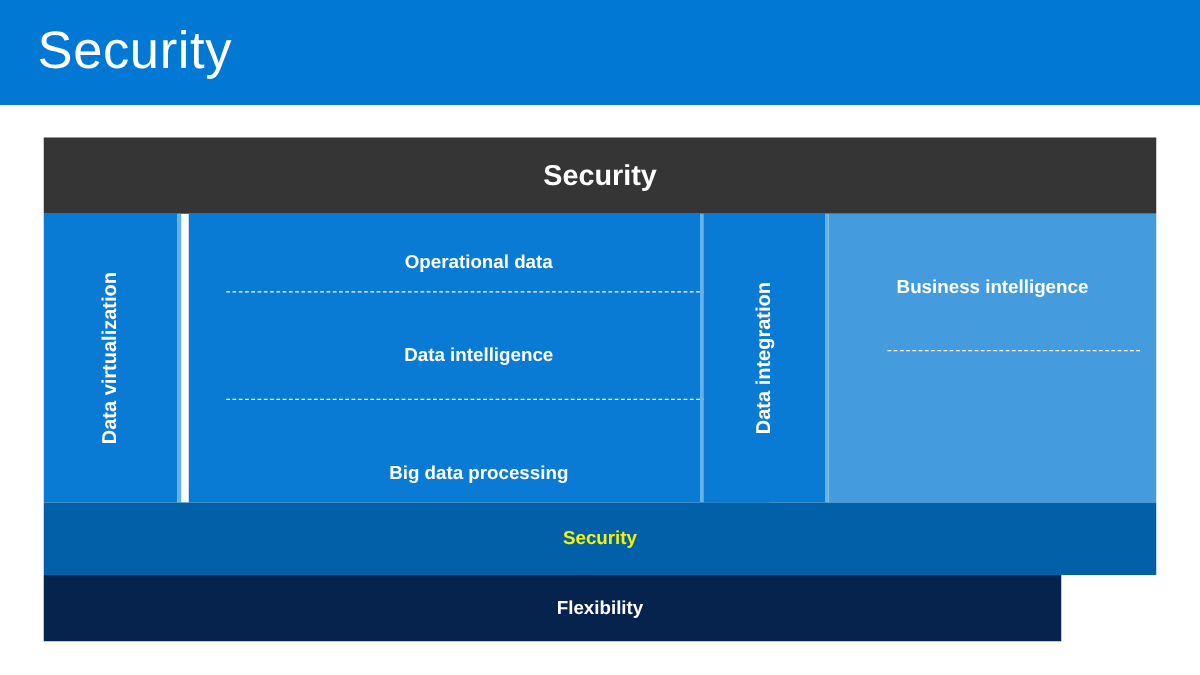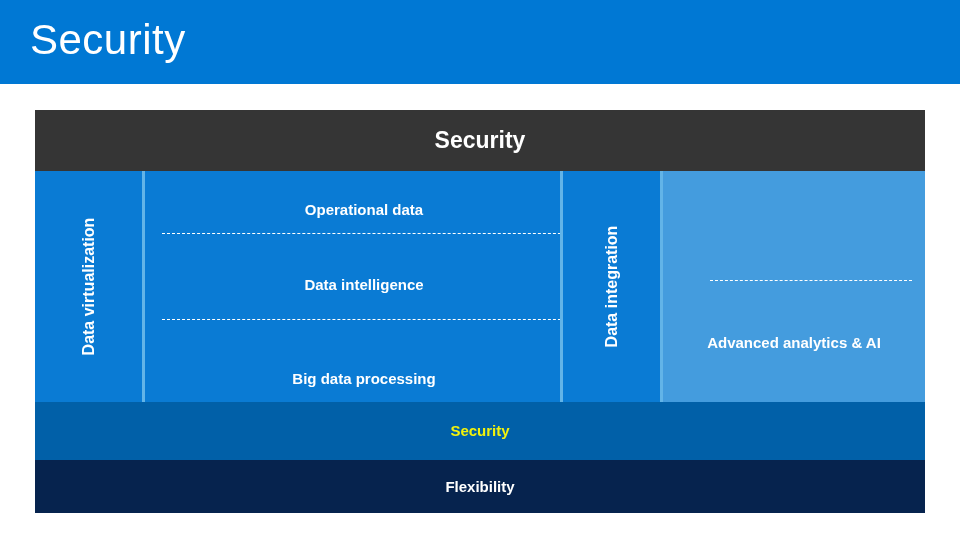--- a/index.html
+++ b/index.html
@@ -82,21 +82,21 @@
     height: 231px;
     box-sizing: border-box;
   }
 
   .col-virtualization {
     left: 0;
     width: 107px;
     background: #0A7BD4;
   }
   .col-operational {
-    left: 97px;
+    left: 116px;
     width: 464px;
     background: #0A7BD4;
     padding-left: 44px;
   }
   .col-integration {
     left: 528px;
     width: 97px;
     background: #0A7BD4;
   }
   .col-analytics {
@@ -189,21 +189,21 @@
     text-align: center;
     color: #F2F20C;
     font-size: 15px;
     font-weight: bold;
   }
 
   .band-flexibility {
     position: absolute;
     left: 0;
     top: 350px;
-    width: 890px;
+    width: 814px;
     height: 53px;
     background: #06234E;
   }
   .band-flexibility .band-text {
     position: absolute;
     left: 0;
     top: 0;
     width: 890px;
     height: 53px;
     line-height: 53px;
@@ -238,22 +238,22 @@
       <div class="cell c2">Data intelligence</div>
       <div class="hdash h2"></div>
       <div class="cell c3">Big data processing</div>
     </div>
 
     <div class="col col-integration">
       <div class="vlabel">Data integration</div>
     </div>
 
     <div class="col col-analytics">
+      <div class="cell c1">Business intelligence</div>
       <div class="hdash h1"></div>
-      <div class="cell c2">Advanced analytics &amp; AI</div>
     </div>
 
     <div class="vdivider d1"></div>
     <div class="vdivider d2"></div>
     <div class="vdivider d3"></div>
   </div>
 
   <div class="band-security">
     <div class="band-text">Security</div>
   </div>

